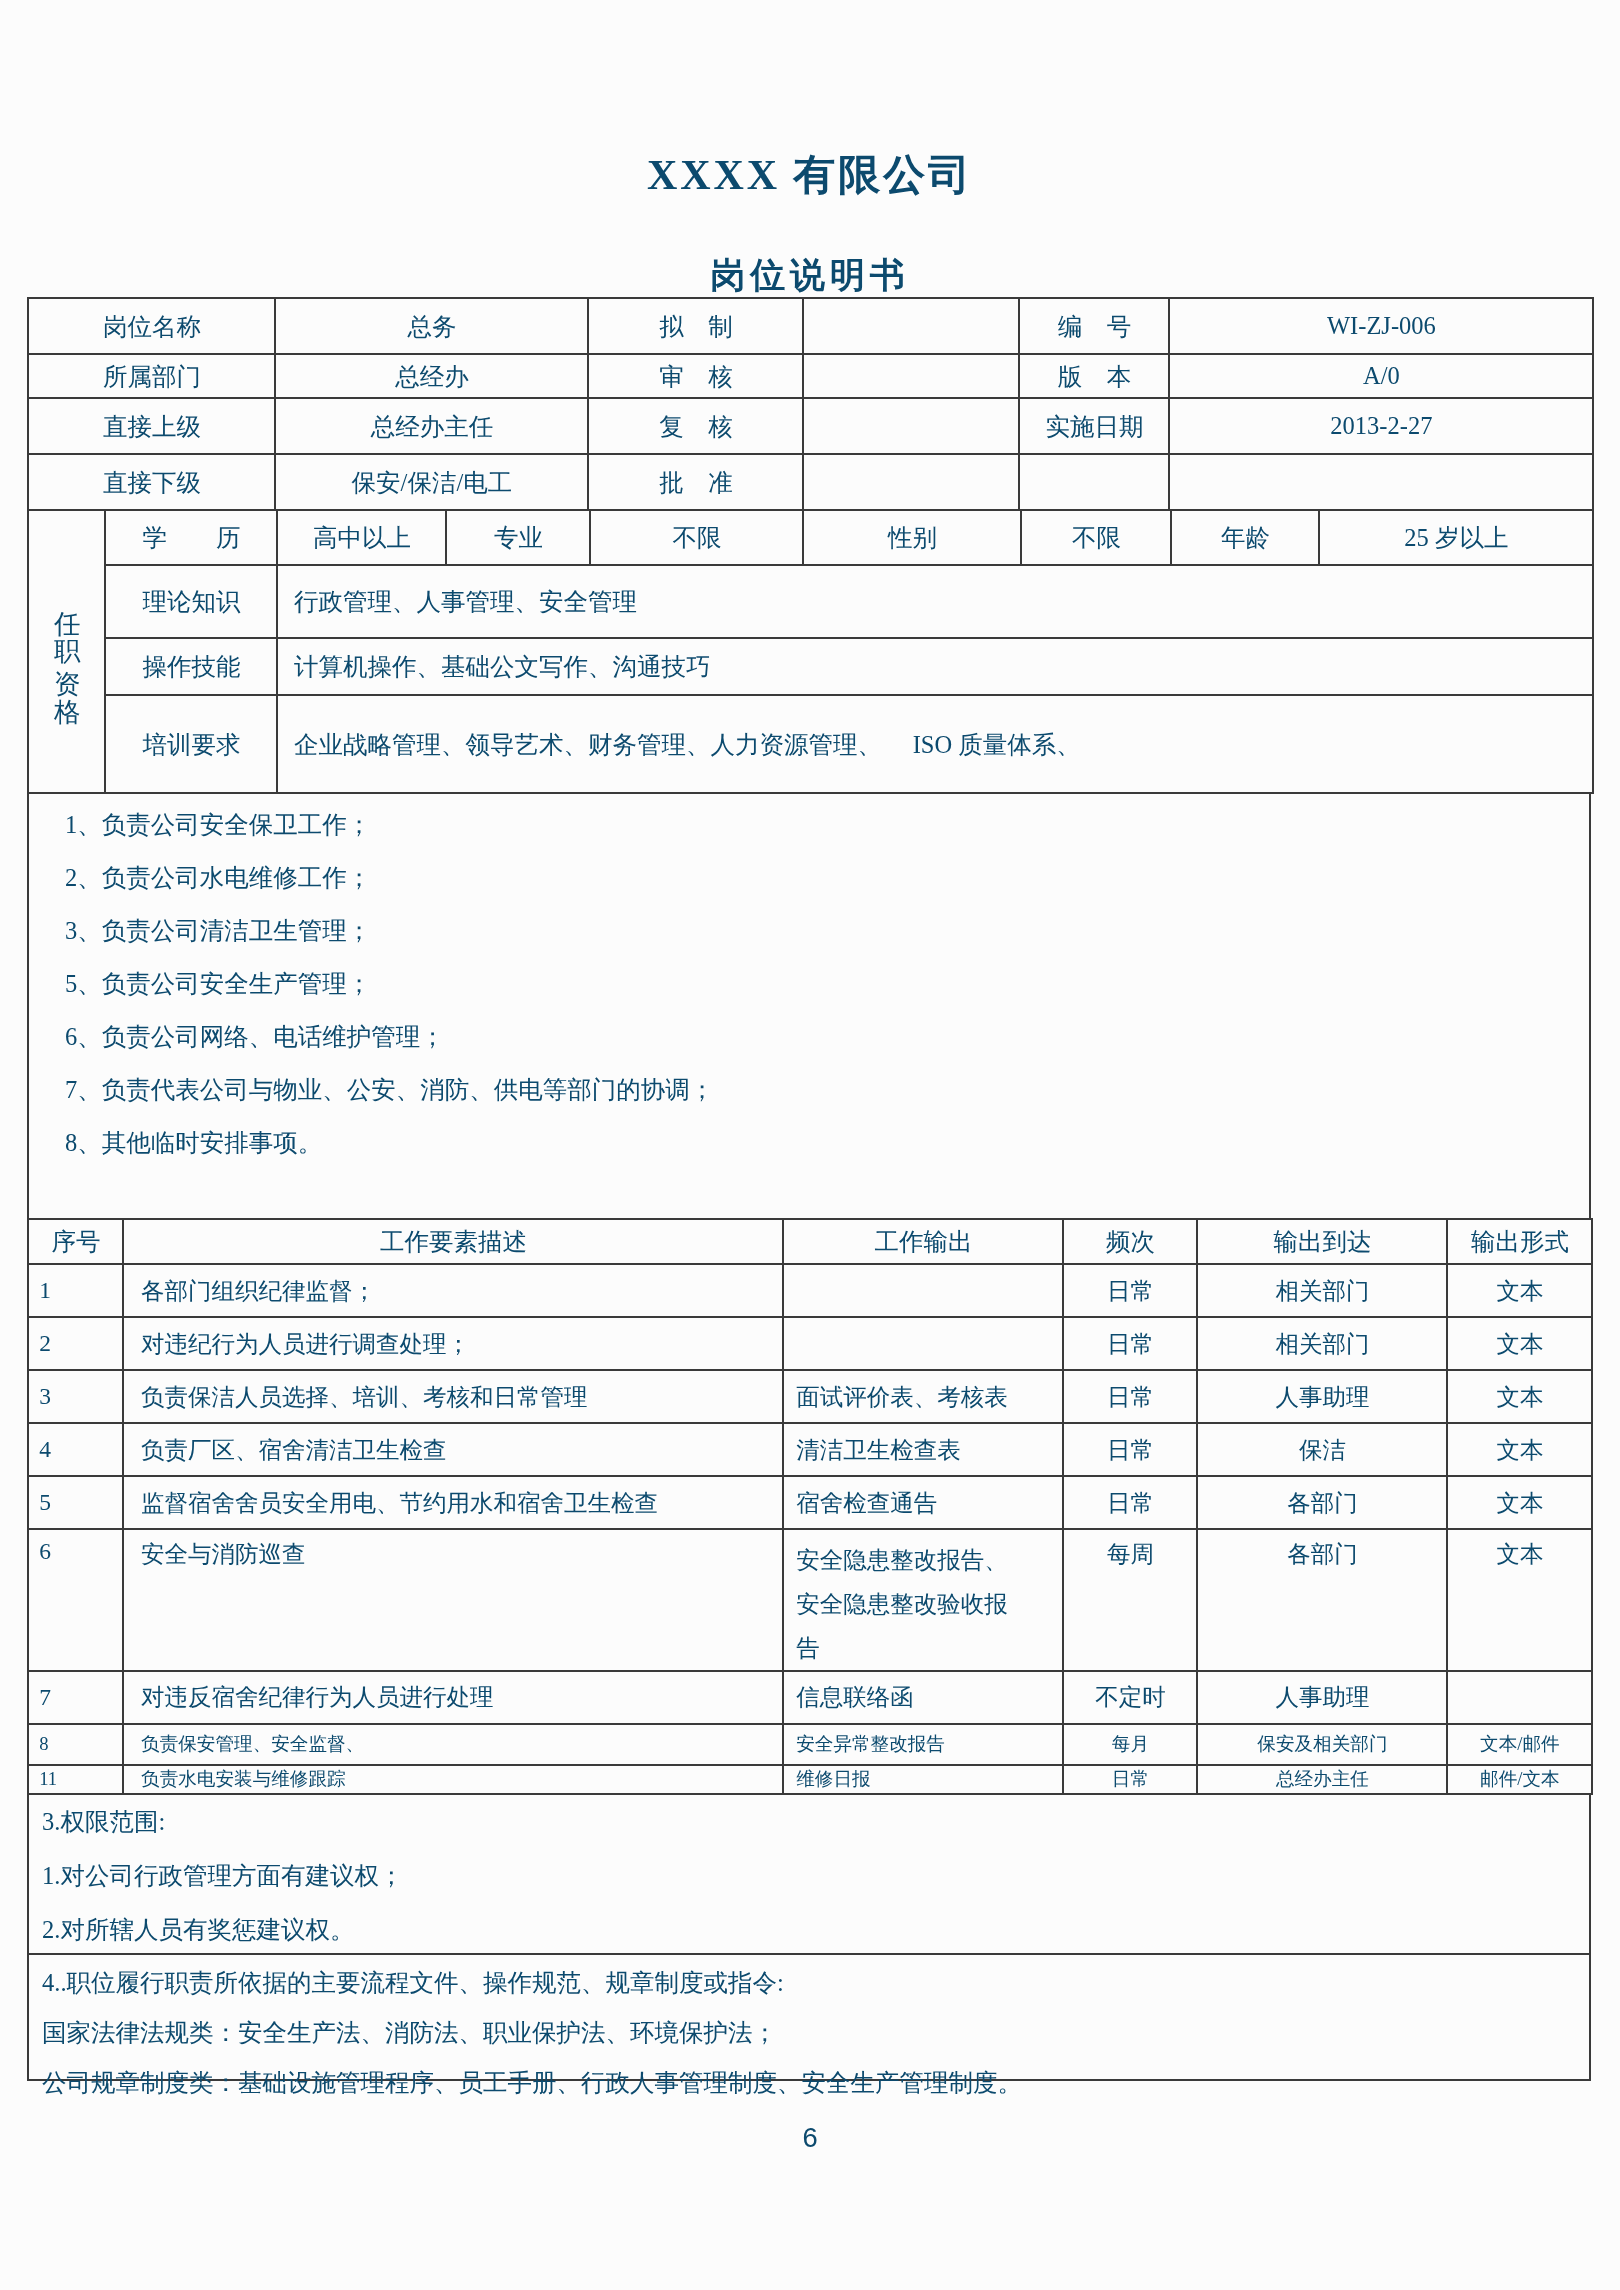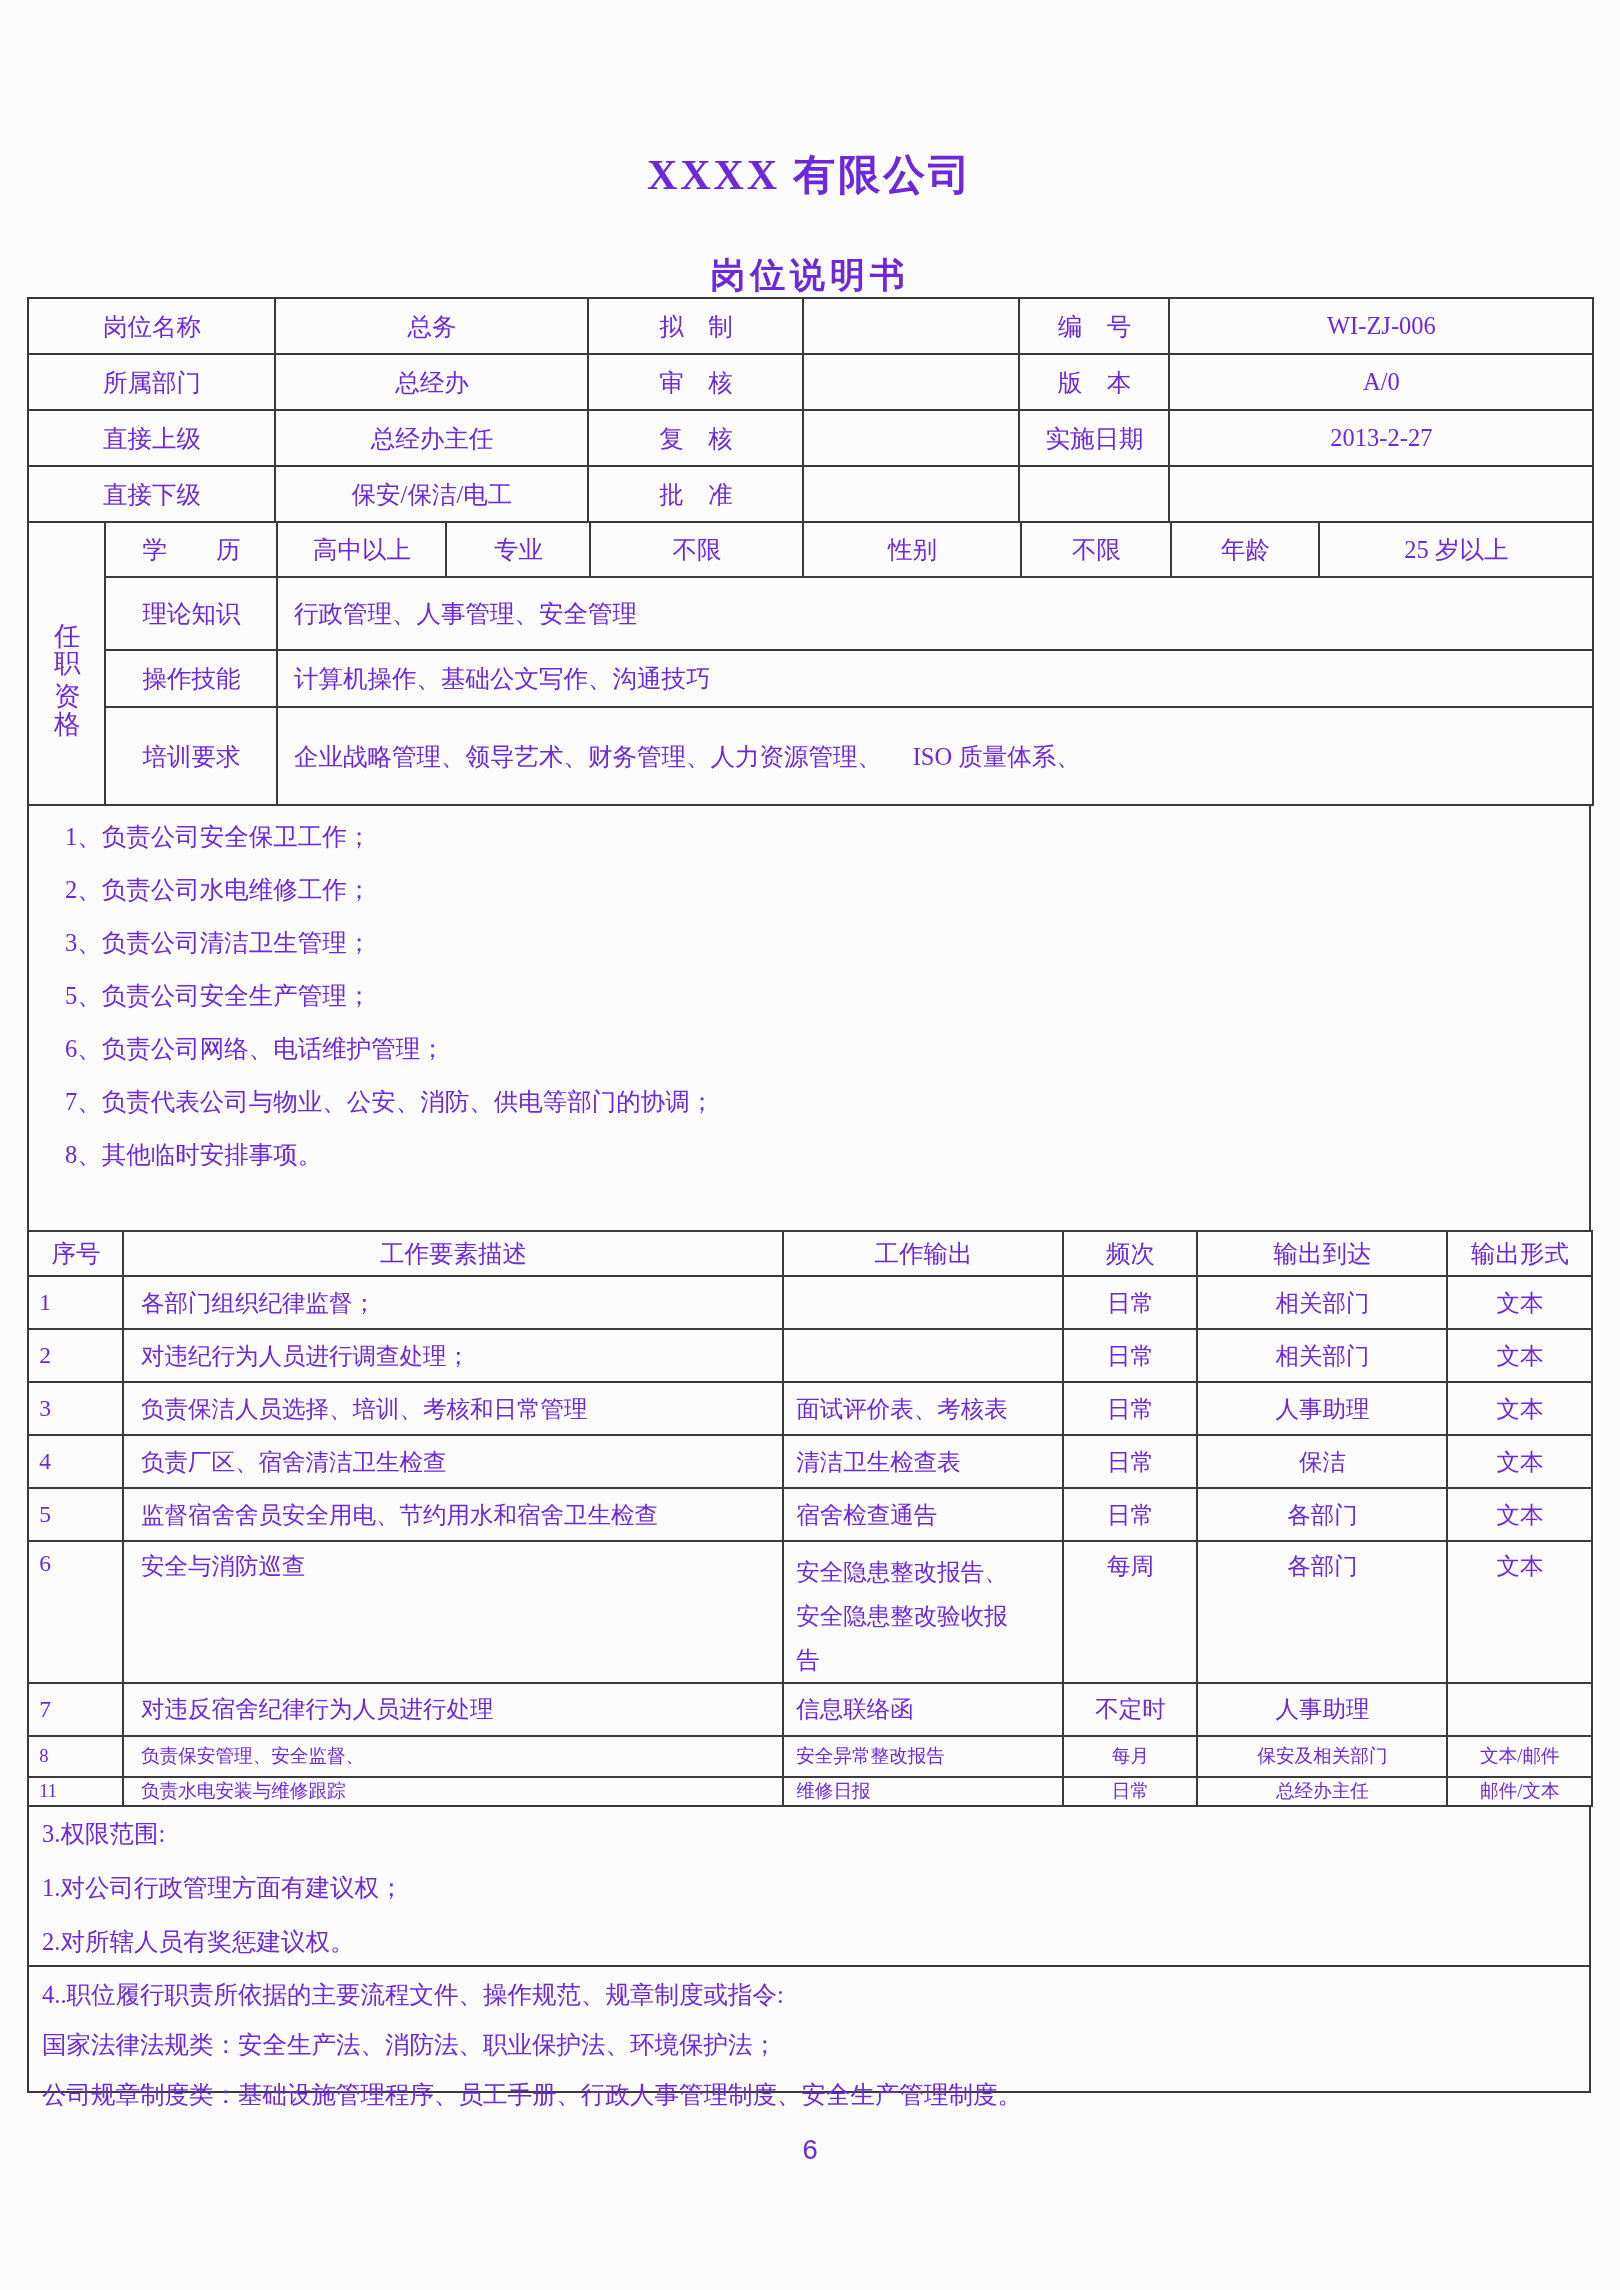--- a/index.html
+++ b/index.html
@@ -1,21 +1,21 @@
 <!DOCTYPE html>
 <html><head>
 <meta charset="utf-8">
 <style>
   html,body{margin:0;padding:0;background:#ffffff;}
   .page{
     position:relative;
     width:1620px;height:2291px;
     background:#fcfcfc;
     font-family:"Liberation Serif","DejaVu Serif",serif;
-    color:#6d28d9;
+    color:#0c4a6e;
     overflow:hidden;
   }
   .title{ text-align:center; font-weight:bold; }
   .title.company{ padding-top:147px; font-size:42px; letter-spacing:2.9px; }
   .title.doc{ margin-top:49px; font-size:35px; letter-spacing:4.9px; }
 
   table.tbl{
     border-collapse:collapse; table-layout:fixed;
     width:1564px; margin-left:27.4px; margin-top:-2px;
   }
@@ -87,21 +87,21 @@
     </colgroup>
     <tbody>
       <tr style="height:56px">
         <td class="c">岗位名称</td>
         <td class="c">总务</td>
         <td class="c">拟　制</td>
         <td class="c"></td>
         <td class="c">编　号</td>
         <td class="c">WI-ZJ-006</td>
       </tr>
-      <tr style="height:56px">
+      <tr style="height:44px">
         <td class="c">所属部门</td>
         <td class="c">总经办</td>
         <td class="c">审　核</td>
         <td class="c"></td>
         <td class="c">版　本</td>
         <td class="c">A/0</td>
       </tr>
       <tr style="height:56px">
         <td class="c">直接上级</td>
         <td class="c">总经办主任</td>

